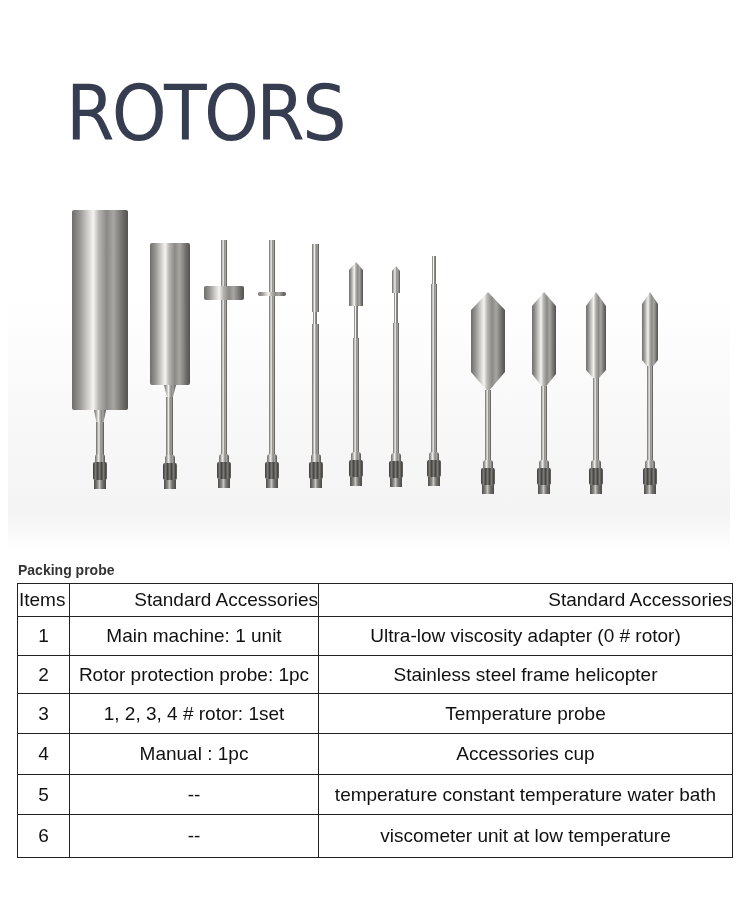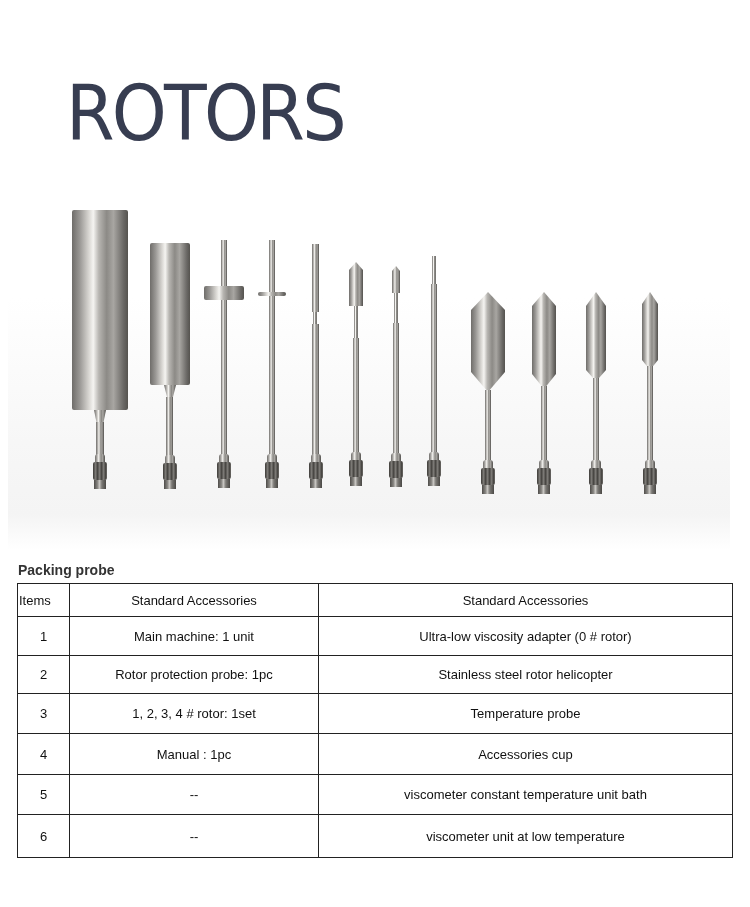--- a/index.html
+++ b/index.html
@@ -17,26 +17,26 @@
   .rotor { position:absolute; }
   .metal { background:linear-gradient(90deg,#6f6d6a 0%, #9a9895 14%, #d8d6d2 30%, #f5f4f1 38%, #b7b5b1 48%, #8c8a86 62%, #a8a6a2 74%, #6a6865 92%, #55534f 100%); }
   .metal-dark { background:linear-gradient(90deg,#4e4c49 0%, #8b8985 30%, #c9c7c3 45%, #7b7975 65%, #4a4845 100%); }
   .part { position:absolute; }
   .nut { position:absolute; background:repeating-linear-gradient(90deg,#3d3b38 0px,#6c6a66 2px,#8a8884 3px,#3d3b38 4px); border-radius:2px; }
   .packing-label {
     position:absolute; left:18px; top:562px; font-size:14px; font-weight:bold; color:#333;
   }
   table.pack {
     position:absolute; left:17px; top:583px; width:716px;
-    border-collapse:collapse; font-size:13px; color:#111;
+    border-collapse:collapse; font-size:19px; color:#111;
   }
   table.pack td, table.pack th {
     border:1.5px solid #222; text-align:center; font-weight:normal; padding:0;
   }
-  table.pack th { height:32px; }
+  table.pack th { height:32px;text-align:right; }
   table.pack th.items { text-align:left; padding-left:1px; }
   .col1 { width:52px; } .col2 { width:249px; }
 </style>
 </head>
 <body>
 
 <div class="title">ROTORS</div>
 
 <div class="photo">
 
@@ -171,36 +171,36 @@
   </thead>
   <tbody>
     <tr style="height:39px;">
       <td>1</td>
       <td>Main machine: 1 unit</td>
       <td>Ultra-low viscosity adapter (0 # rotor)</td>
     </tr>
     <tr style="height:38px;">
       <td>2</td>
       <td>Rotor protection probe: 1pc</td>
-      <td>Stainless steel rotor helicopter</td>
+      <td>Stainless steel frame helicopter</td>
     </tr>
     <tr style="height:40px;">
       <td>3</td>
       <td>1, 2, 3, 4 # rotor: 1set</td>
       <td>Temperature probe</td>
     </tr>
     <tr style="height:41px;">
       <td>4</td>
       <td>Manual : 1pc</td>
       <td>Accessories cup</td>
     </tr>
     <tr style="height:40px;">
       <td>5</td>
       <td>--</td>
-      <td>viscometer constant temperature unit bath</td>
+      <td>temperature constant temperature water bath</td>
     </tr>
     <tr style="height:43px;">
       <td>6</td>
       <td>--</td>
       <td>viscometer unit at low temperature</td>
     </tr>
   </tbody>
 </table>
 
 </body></html>

